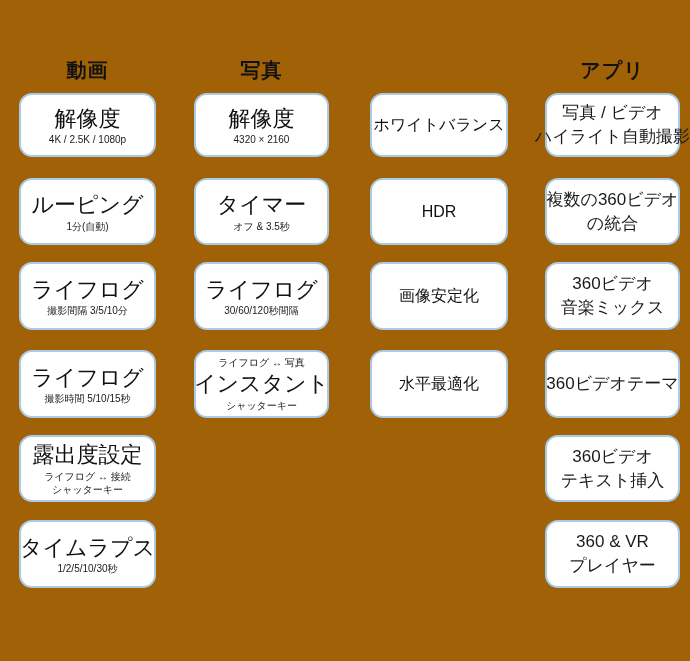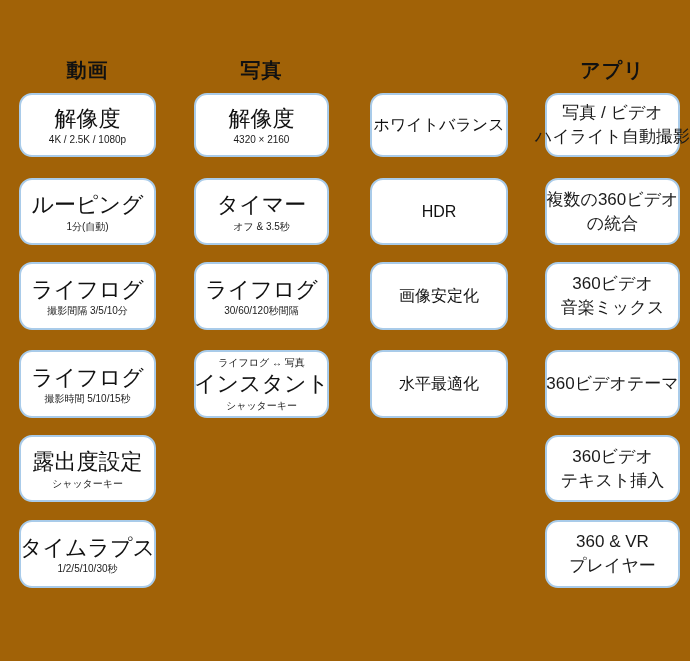--- a/index.html
+++ b/index.html
@@ -108,20 +108,21 @@
         <div class="box">
           <div class="line title">ライフログ</div>
           <div class="line sub">撮影間隔 3/5/10分</div>
         </div>
         <div class="box">
           <div class="line title">ライフログ</div>
           <div class="line sub">撮影時間 5/10/15秒</div>
         </div>
         <div class="box">
           <div class="line title">露出度設定</div>
+          <div class="line sub">ライフログ ↔ 接続</div>
           <div class="line sub">シャッターキー</div>
         </div>
         <div class="box">
           <div class="line title">タイムラプス</div>
           <div class="line sub">1/2/5/10/30秒</div>
         </div>
       </div>
   </section>
   <section class="column" data-col="1">
     <h2 class="col-header">写真</h2>

